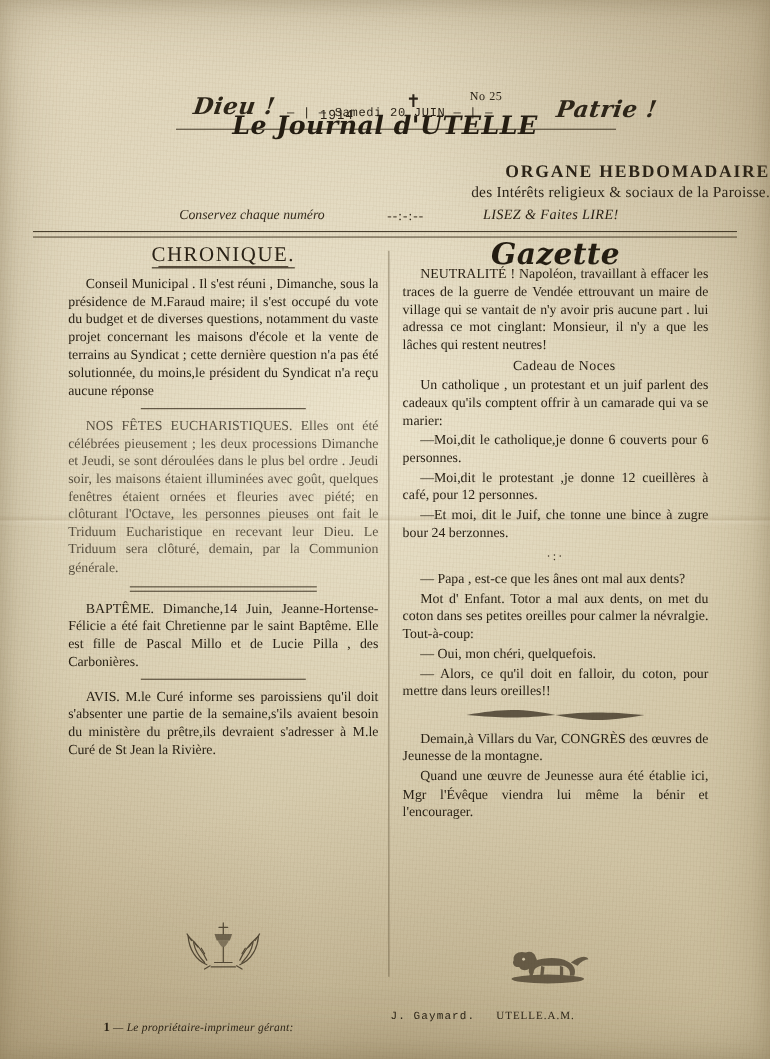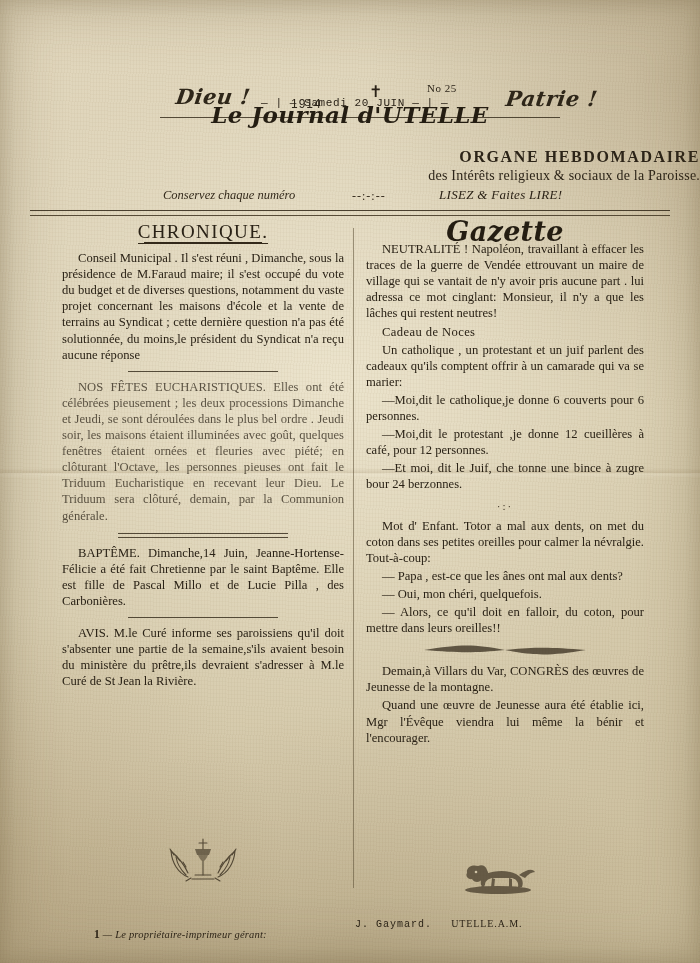--- a/index.html
+++ b/index.html
@@ -84,21 +84,21 @@
 
   .divrule{width:150px;height:0;border-top:1.2px solid #3b3121;margin:8px auto 7px;opacity:.85;}
   .divrule2{width:170px;height:3px;border-top:1.1px solid #3b3121;border-bottom:1.1px solid #3b3121;margin:9px auto 7px;opacity:.85;}
 
   .gazette{
     text-align:center;
     font-family:"DejaVu Serif", serif;
     font-style:italic;font-weight:700;font-size:27px;
     color:#241d12;margin:0 0 1px;letter-spacing:.3px;
   }
-  .center-sub{text-indent:0;margin:1px 0 2px;letter-spacing:.4px;}
+  .center-sub{text-align:center;text-indent:0;margin:1px 0 2px;letter-spacing:.4px;}
   .dash-line{text-indent:0;}
   .tinyorn{text-align:center;font-size:11px;letter-spacing:2px;margin:5px 0 4px;color:#3b3121;}
 
   
   .orn-chalice{position:absolute;left:158px;top:833px;width:90px;height:56px;opacity:.82;}
   .orn-lion{position:absolute;left:452px;top:848px;width:92px;height:48px;opacity:.80;}
   .swell{display:block;margin:7px auto 6px;width:170px;height:14px;opacity:.85;}
 
   
   .foot-left{position:absolute;left:94px;top:928px;font-size:10.5px;font-style:italic;letter-spacing:.2px;color:#2b2317;}
@@ -161,22 +161,22 @@
     <p class="para">NEUTRALITÉ ! Napoléon, travaillant à effacer les traces de la guerre de Vendée ettrouvant un maire de village qui se vantait de n'y avoir pris aucune part . lui adressa ce mot cinglant: Monsieur, il n'y a que les lâches qui restent neutres!</p>
 
     <p class="para center-sub">Cadeau de Noces</p>
     <p class="para">Un catholique , un protestant et un juif parlent des cadeaux qu'ils comptent offrir à un camarade qui va se marier:</p>
     <p class="para dash-line">—Moi,dit le catholique,je donne 6 couverts pour 6 personnes.</p>
     <p class="para dash-line">—Moi,dit le protestant ,je donne 12 cueillères à café, pour 12 personnes.</p>
     <p class="para dash-line">—Et moi, dit le Juif, che tonne une bince à zugre bour 24 berzonnes.</p>
 
     <div class="tinyorn">·:·</div>
 
+    <p class="para dash-line">— Papa , est-ce que les ânes ont mal aux dents?</p>
     <p class="para">Mot d' Enfant. Totor a mal aux dents, on met du coton dans ses petites oreilles pour calmer la névralgie. Tout-à-coup:</p>
-    <p class="para dash-line">— Papa , est-ce que les ânes ont mal aux dents?</p>
     <p class="para dash-line">— Oui, mon chéri, quelquefois.</p>
     <p class="para dash-line">— Alors, ce qu'il doit en falloir, du coton, pour mettre dans leurs oreilles!!</p>
 
     <svg class="swell" viewBox="0 0 170 14">
       <path d="M4 7 C40 1, 55 1, 85 7 C115 13, 130 13, 166 7 C130 4, 115 4, 85 7 C55 10, 40 10, 4 7 Z" fill="#3b3121" opacity=".9"></path>
     </svg>
 
     <p class="para">Demain,à Villars du Var, CONGRÈS des œuvres de Jeunesse de la montagne.</p>
     <p class="para">Quand une œuvre de Jeunesse aura été établie ici, Mgr l'Évêque viendra lui même la bénir et l'encourager.</p>
   </div>

